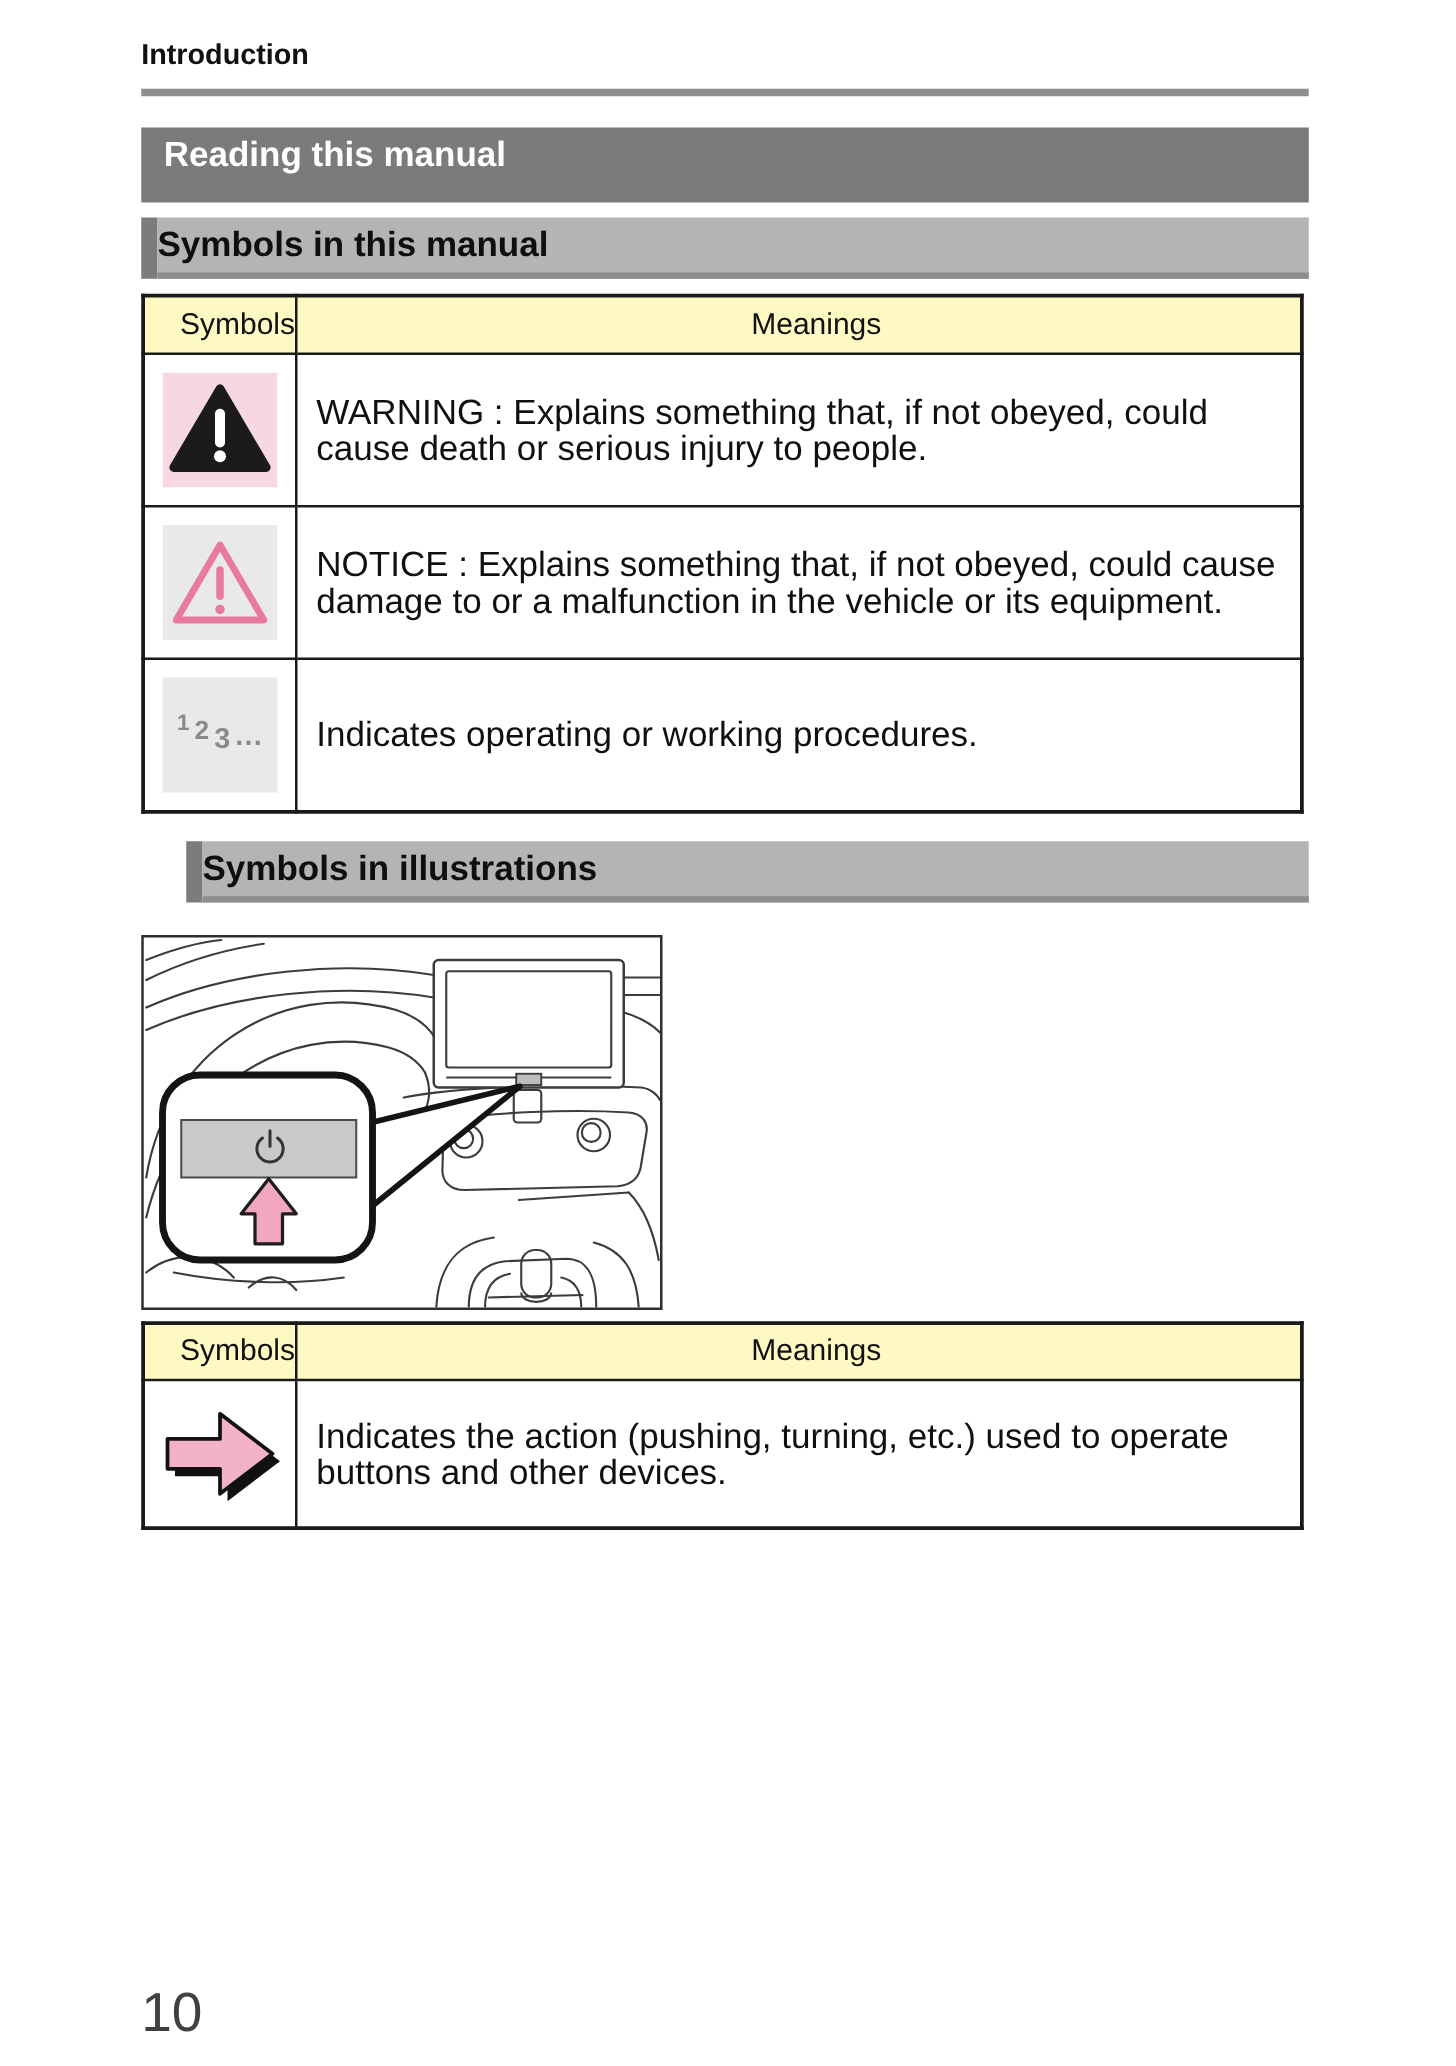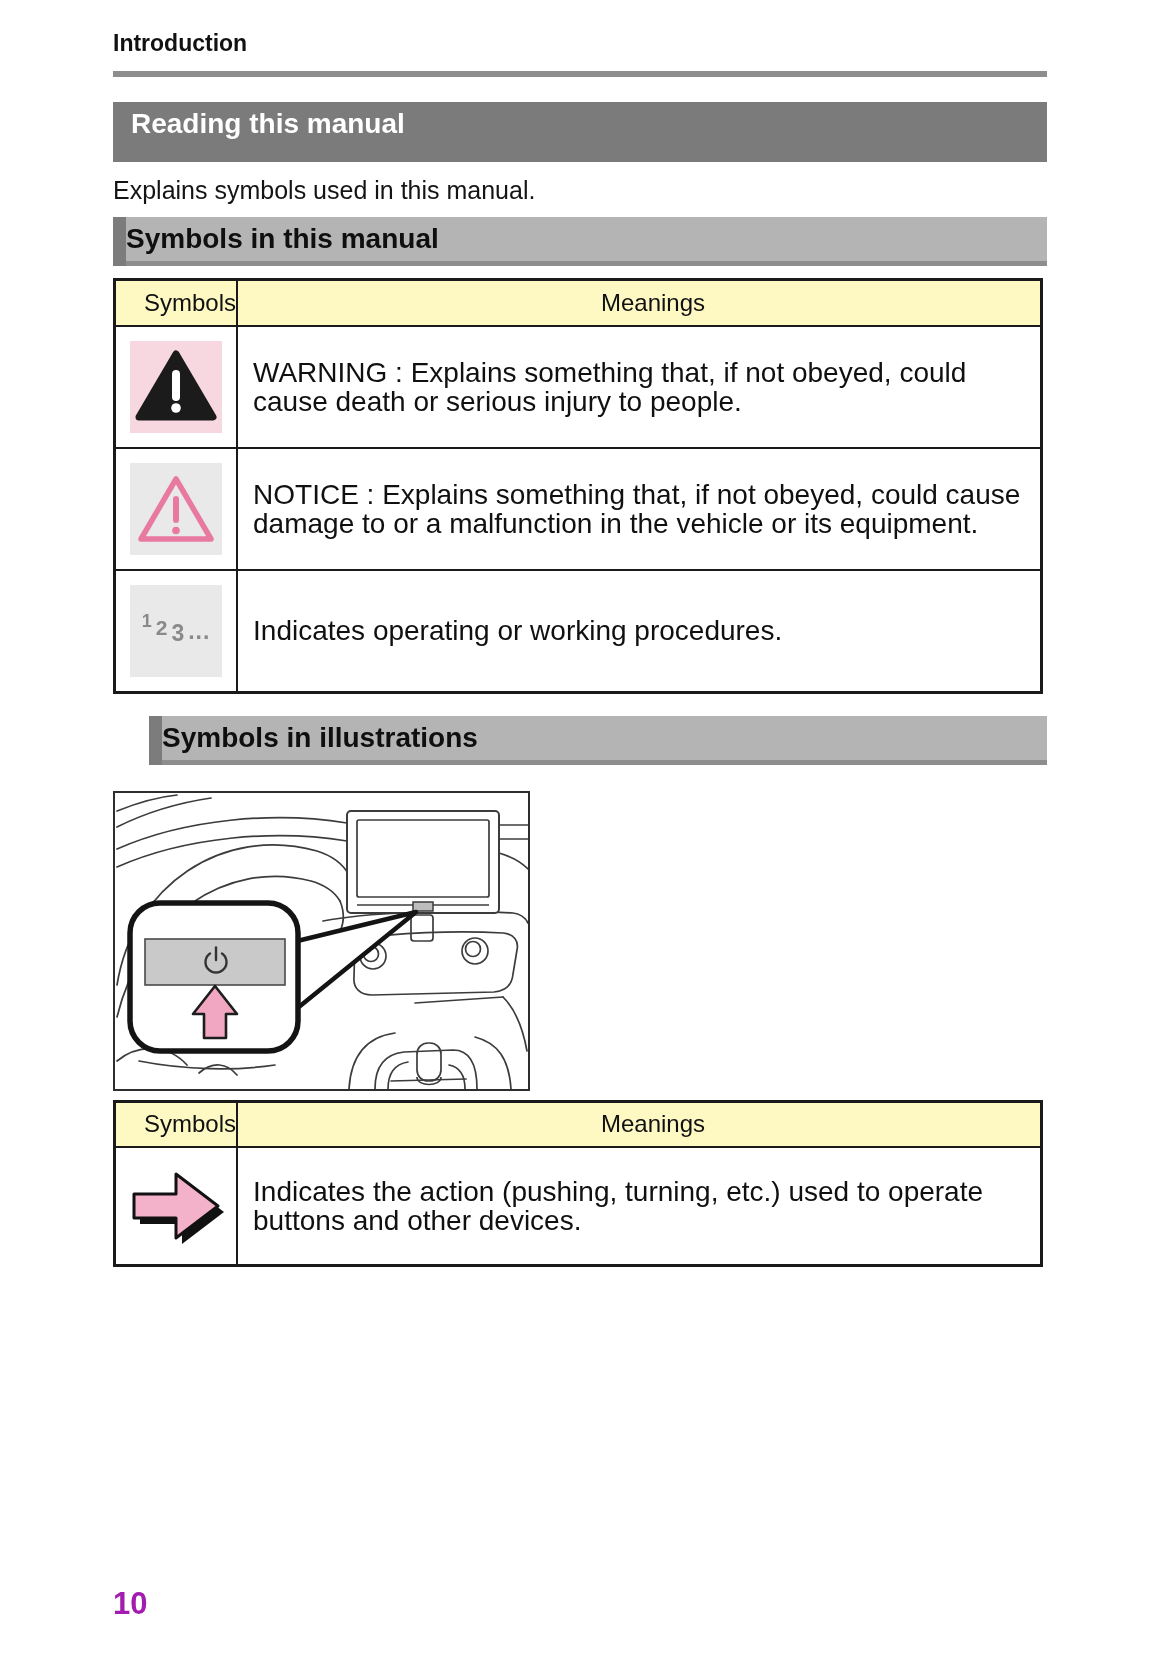--- a/index.html
+++ b/index.html
@@ -55,34 +55,33 @@
   .steps-square .d4 { font-size:23px; top:1px; letter-spacing:1px; }
 
   .illustration-box {
     margin-top:26px; width:417px; height:300px;
     border:2px solid #2e2e2e; background:#fff;
   }
   table.sym.second { margin-top:9px; }
 
   .pagenum {
     position:absolute; left:113px; top:1586px;
-    font-size:31px; font-weight:bold; color:#a21caf;
+    font-size:44px; font-weight:normal; color:#404040;
   }
 </style>
 </head>
 <body>
 
 <div class="content">
 
   <div class="breadcrumb">Introduction</div>
   <div class="rule"></div>
 
   <div class="title-bar">Reading this manual</div>
 
-  <p class="intro">Explains symbols used in this manual.</p>
 
   <div class="section-bar">
     <div class="accent"></div>
     <div class="label-wrap">
       <div class="label">Symbols in this manual</div>
     </div>
   </div>
 
   <table class="sym">
     <colgroup>

